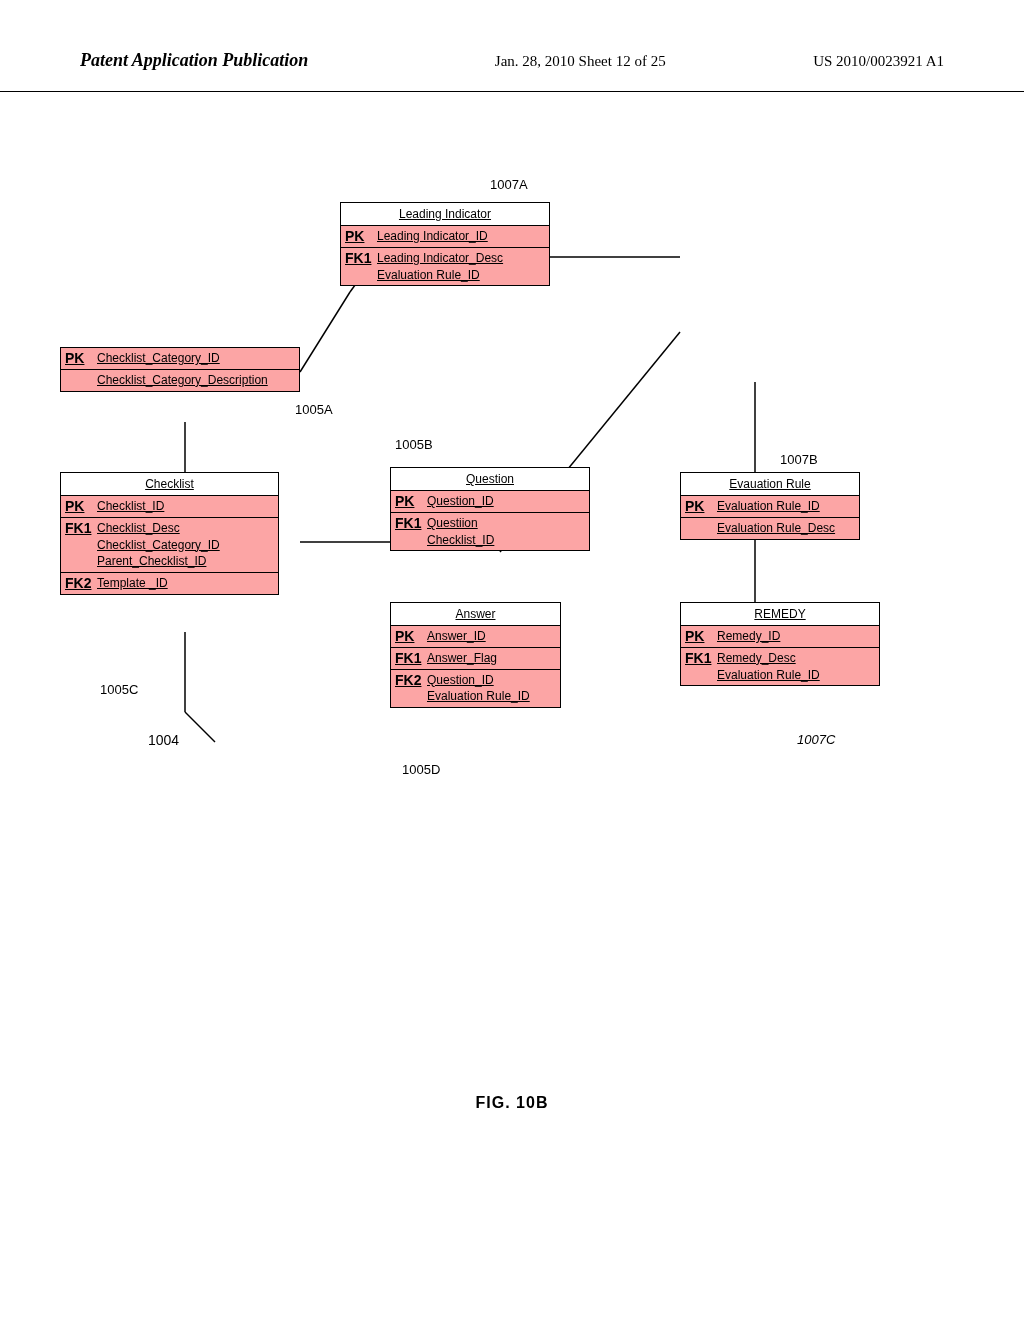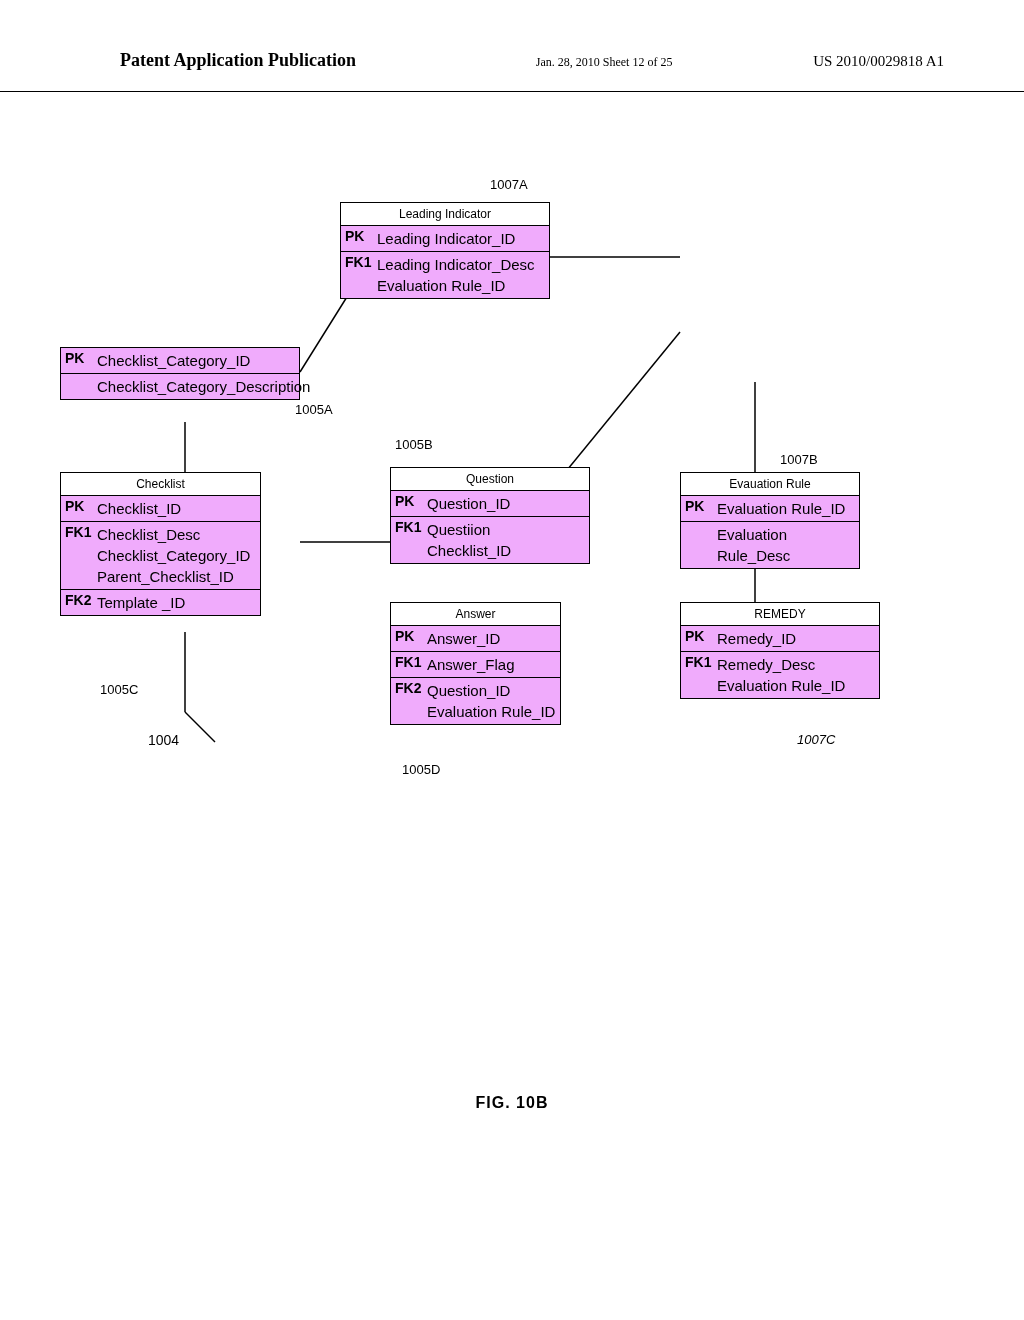--- a/index.html
+++ b/index.html
@@ -24,46 +24,47 @@
     .header {
       display: flex;
       justify-content: space-between;
       align-items: baseline;
       padding: 50px 80px 20px 80px;
       border-bottom: 1px solid #000;
     }
     .header-left {
       font-weight: bold;
       font-size: 18px;
-      margin-left: 40px;
+      font-style: italic;
     }
     .header-center {
-      font-size: 12px;
+      font-size: 15px;
       text-align: center;
       margin-left: 39px;
     }
     .header-right {
       font-size: 15px;
     }
 
     
     .diagram-area {
       position: relative;
       width: 100%;
       height: 1100px;
       padding: 20px 60px;
     }
 
     
     .db-table {
       position: absolute;
       border: 1.5px solid #000;
-      background: #f0abfc;
+      background: #fca5a5;
       font-size: 12px;
       font-family: Arial, Helvetica, sans-serif;
+      text-decoration: underline;
     }
 
     .db-table .table-header {
       text-align: center;
       padding: 4px 8px;
       border-bottom: 1.5px solid #000;
       font-weight: normal;
       background: #fff;
     }
 
@@ -80,21 +81,21 @@
     }
 
     .db-table .row-key {
       min-width: 32px;
       font-size: 14px;
       font-weight: bold;
       padding-right: 4px;
     }
 
     .db-table .row-content {
-      font-size: 15px;
+      font-size: 12px;
       line-height: 1.4;
     }
 
     
     .figure-caption {
       position: absolute;
       bottom: 80px;
       left: 50%;
       transform: translateX(-50%);
       font-size: 16px;
@@ -121,21 +122,21 @@
     }
   </style>
 </head>
 <body>
 
 <div class="page">
 
   <div class="header">
     <div class="header-left">Patent Application Publication</div>
     <div class="header-center">Jan. 28, 2010   Sheet 12 of 25</div>
-    <div class="header-right">US 2010/0029818 A1</div>
+    <div class="header-right">US 2010/0023921 A1</div>
   </div>
 
   <div class="diagram-area">
 
     <svg class="connector-svg">
 
       <line x1="490" y1="165" x2="680" y2="165" stroke="#000" stroke-width="1.5"></line>
 
       <line x1="755" y1="290" x2="755" y2="510" stroke="#000" stroke-width="1.5"></line>
 
@@ -203,21 +204,21 @@
       <div class="table-row">
         <span class="row-key">PK</span>
         <span class="row-content">Evaluation Rule_ID</span>
       </div>
       <div class="table-row">
         <span class="row-key"></span>
         <span class="row-content">Evaluation Rule_Desc</span>
       </div>
     </div>
 
-    <div class="db-table" style="top: 380px; left: 60px; width: 201px;">
+    <div class="db-table" style="top: 380px; left: 60px; width: 219px;">
       <div class="table-header">Checklist</div>
       <div class="table-row">
         <span class="row-key">PK</span>
         <span class="row-content">Checklist_ID</span>
       </div>
       <div class="table-row">
         <span class="row-key">FK1</span>
         <span class="row-content">Checklist_Desc<br>Checklist_Category_ID<br>Parent_Checklist_ID</span>
       </div>
       <div class="table-row">

